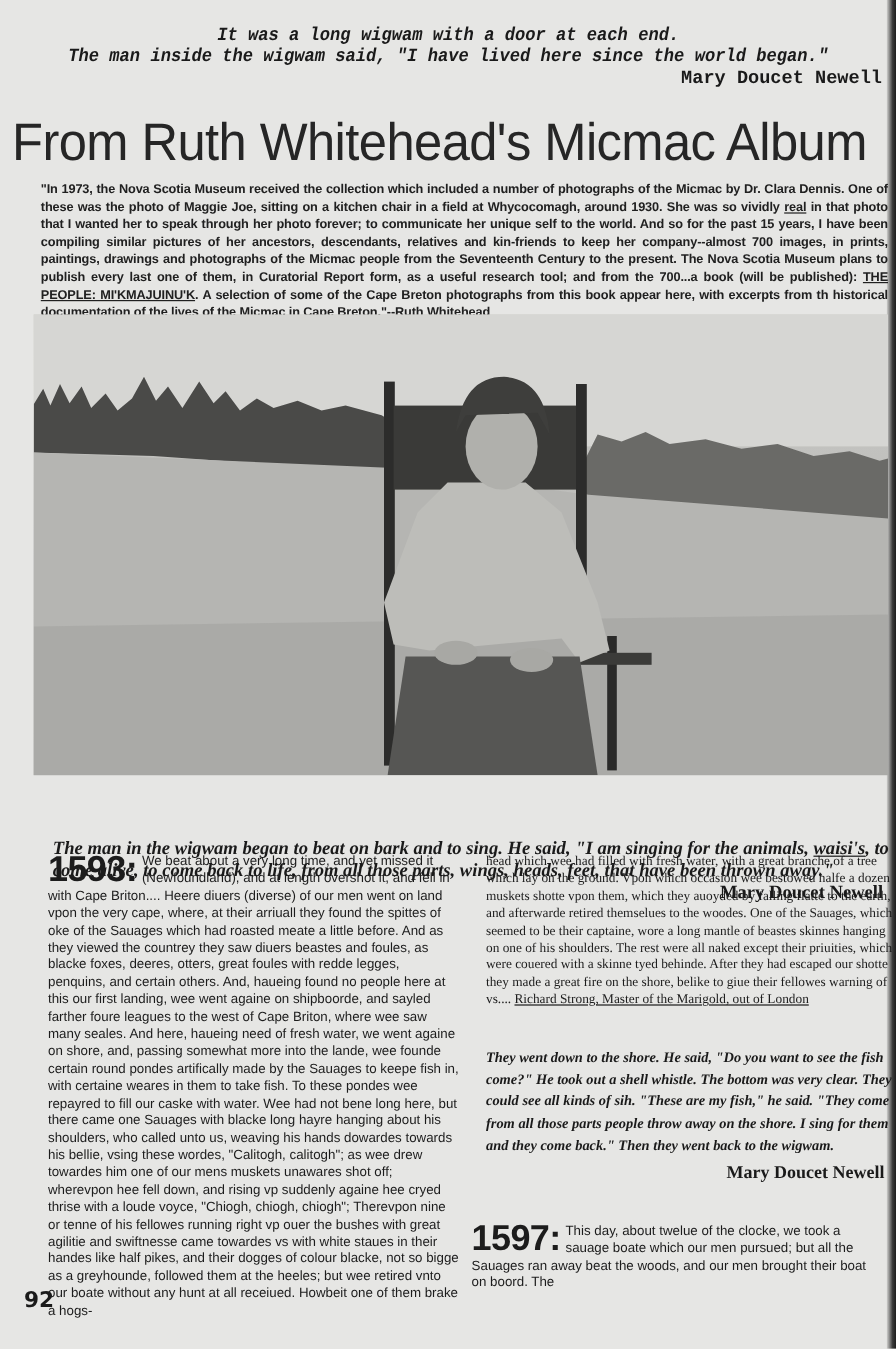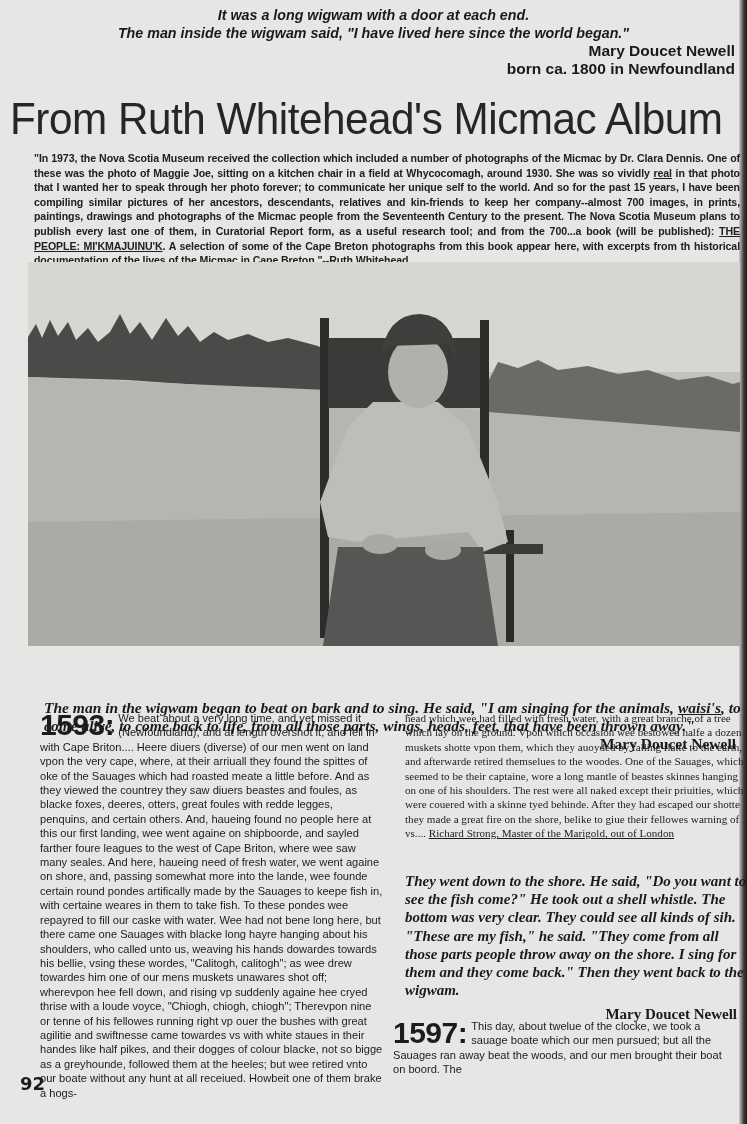--- a/index.html
+++ b/index.html
@@ -8,22 +8,22 @@
       background: #e6e6e4;
       color: #1a1a1a;
       position: relative;
       font-family: "Liberation Sans", sans-serif;
     }
     .page-edge {
       position: absolute; right: 0; top: 0; width: 8px; height: 1124px;
       background: linear-gradient(to right, #d0d0ce, #3a3a3a 60%, #1a1a1a);
     }
     .epigraph {
-      position: absolute; left: 0; top: 6px; width: 747px;
-      font-family: Liberation Sans, sans-serif; font-weight: bold;
+      position: absolute; left: 0; top: 20px; width: 747px;
+      font-family: Liberation Mono, monospace; font-weight: bold;
     }
     .epigraph .line {
       text-align: center; font-style: italic; font-size: 15.5px; line-height: 18px;
       transform: scaleX(0.92);
     }
     .epigraph .attr {
       text-align: right; padding-right: 12px; font-size: 15.5px; line-height: 18px;
     }
     .title {
       position: absolute; left: 10px; top: 94px; white-space: nowrap;
@@ -61,38 +61,37 @@
     .col-left { left: 40px; top: 711px; width: 343px; }
     .col-right { left: 405px; top: 711px; width: 342px; font-family: Liberation Serif, serif; }
     .year {
       float: left; font-weight: bold; font-size: 30px; line-height: 26px;
       margin-right: 4px; margin-top: 1px; letter-spacing: -0.5px;
     }
     .quote2 {
       position: absolute; left: 405px; top: 872px; width: 342px;
       font-family: "Liberation Serif", serif; font-weight: bold;
     }
-    .quote2 .text { font-style: italic; font-size: 15px; line-height: 18.2px; }
+    .quote2 .text { font-style: italic; font-size: 12px; line-height: 18.2px; }
     .quote2 .attr { text-align: right; padding-right: 10px; font-size: 15px; line-height: 22px; margin-top: 4px; }
     .col-1597 { left: 393px; top: 1019px; width: 342px; }
     .page-number {
       position: absolute; left: 20px; top: 1073px;
       font-family: "DejaVu Sans", sans-serif; font-weight: bold; font-size: 18px;
     }
   </style>
 </head>
 <body>
 
 <div class="page-edge"></div>
 
 <div class="epigraph">
   <div class="line">It was a long wigwam with a door at each end.</div>
   <div class="line">The man inside the wigwam said, "I have lived here since the world began."</div>
   <div class="attr">Mary Doucet Newell</div>
-  <div class="attr">born ca. 1800 in Newfoundland</div>
 </div>
 
 <h1 class="title" style="margin:0;font-weight:normal;">From Ruth Whitehead's Micmac Album</h1>
 
 <div class="intro"><span>"In 1973, the Nova Scotia Museum received the collection which included a number of photographs of the Micmac by Dr. Clara Dennis. One of these was the photo of Maggie Joe, sitting on a kitchen chair in a field at Whycocomagh, around 1930. She was so vividly </span><span class="u">real</span><span> in that photo that I wanted her to speak through her photo forever; to communicate her unique self to the world. And so for the past 15 years, I have been compiling similar pictures of her ancestors, descendants, relatives and kin-friends to keep her company--almost 700 images, in prints, paintings, drawings and photographs of the Micmac people from the Seventeenth Century to the present. The Nova Scotia Museum plans to publish every last one of them, in Curatorial Report form, as a useful research tool; and from the 700...a book (will be published): </span><span class="u">THE PEOPLE: MI'KMAJUINU'K</span><span>. A selection of some of the Cape Breton photographs from this book appear here, with excerpts from th historical documentation of the lives of the Micmac in Cape Breton."--Ruth Whitehead</span></div>
 
 <div class="photo" aria-label="Black-and-white photograph of an elderly woman in a headscarf seated on a wooden kitchen chair in a field, treeline behind">
   <svg width="712" height="384" viewBox="0 0 712 384">
 
     <rect x="0" y="0" width="712" height="110" fill="#d6d6d3"></rect>

